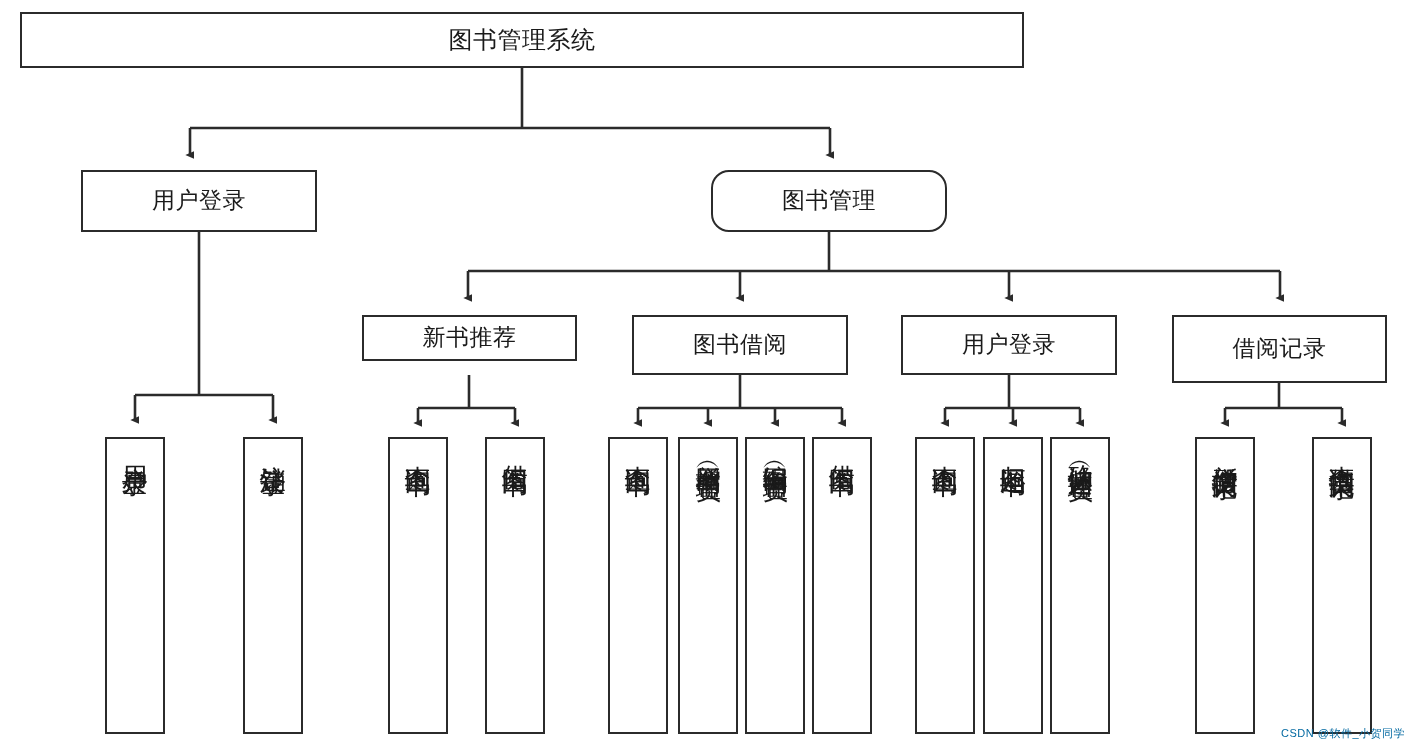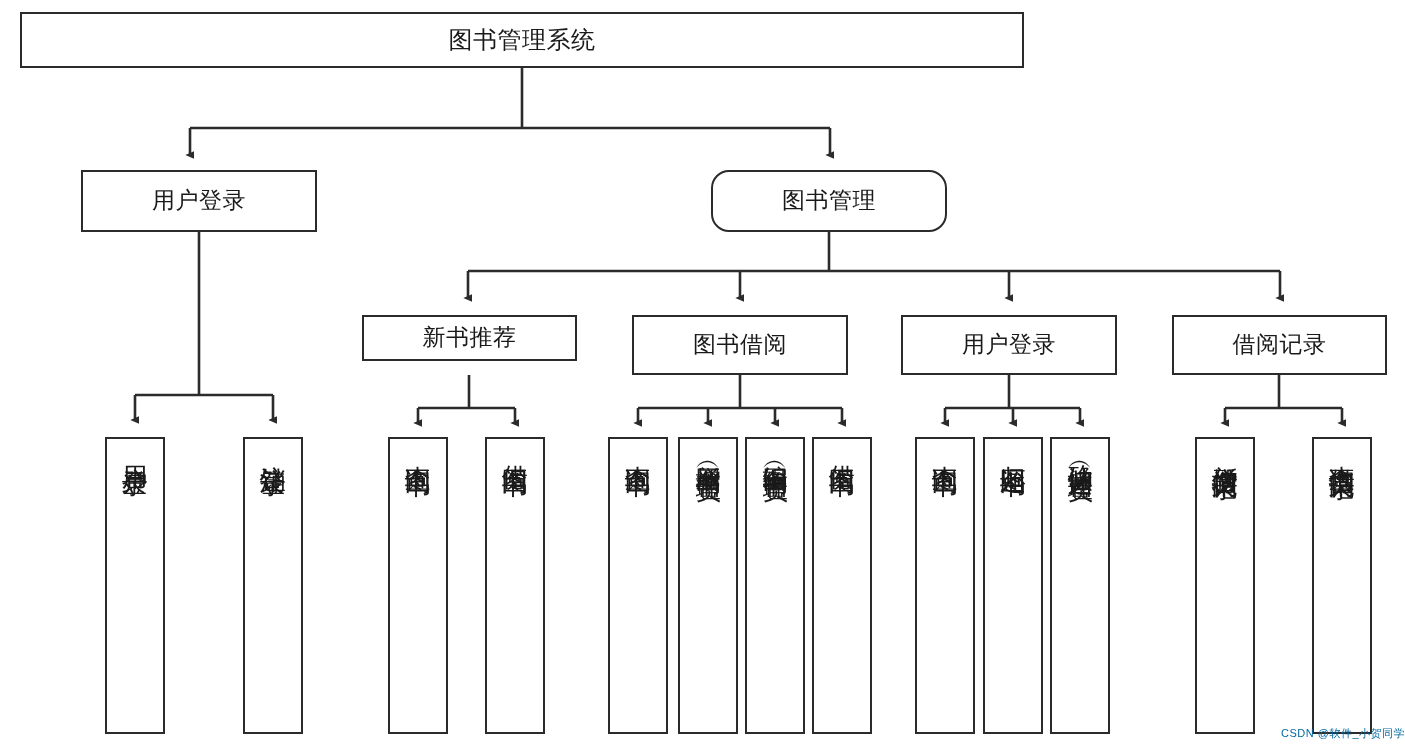--- a/index.html
+++ b/index.html
@@ -140,21 +140,21 @@
 
   <div class="node h" style="left:362px;top:315px;width:215px;height:46px;">
     <span class="lbl">新书推荐</span>
   </div>
   <div class="node h" style="left:632px;top:315px;width:216px;height:60px;">
     <span class="lbl">图书借阅</span>
   </div>
   <div class="node h" style="left:901px;top:315px;width:216px;height:60px;">
     <span class="lbl">用户登录</span>
   </div>
-  <div class="node h" style="left:1172px;top:315px;width:215px;height:60px;">
+  <div class="node h" style="left:1172px;top:315px;width:215px;height:68px;">
     <span class="lbl">借阅记录</span>
   </div>
 
   <div class="node v" style="left:105px;top:437px;width:60px;height:297px;">
     <span class="lbl">用户登录</span>
   </div>
   <div class="node v" style="left:243px;top:437px;width:60px;height:297px;">
     <span class="lbl">注销登录</span>
   </div>
 

